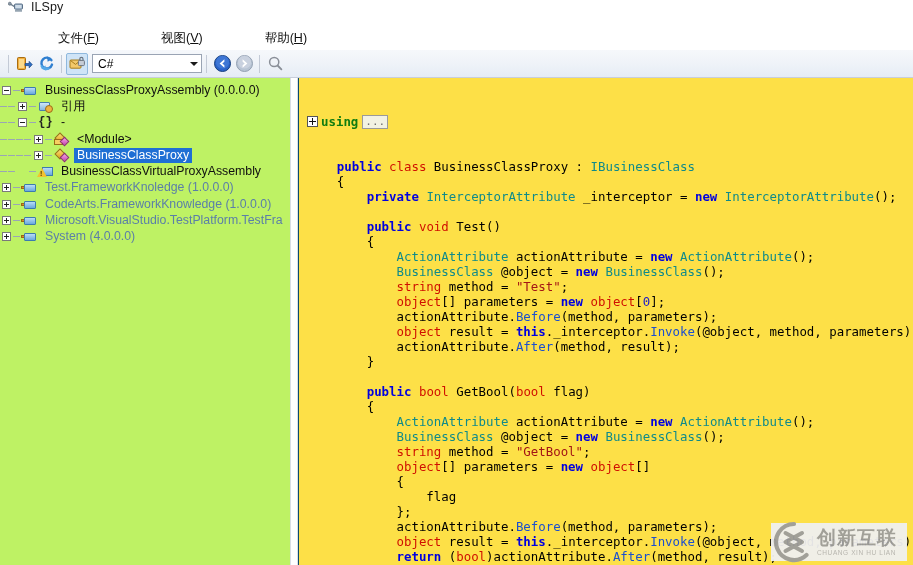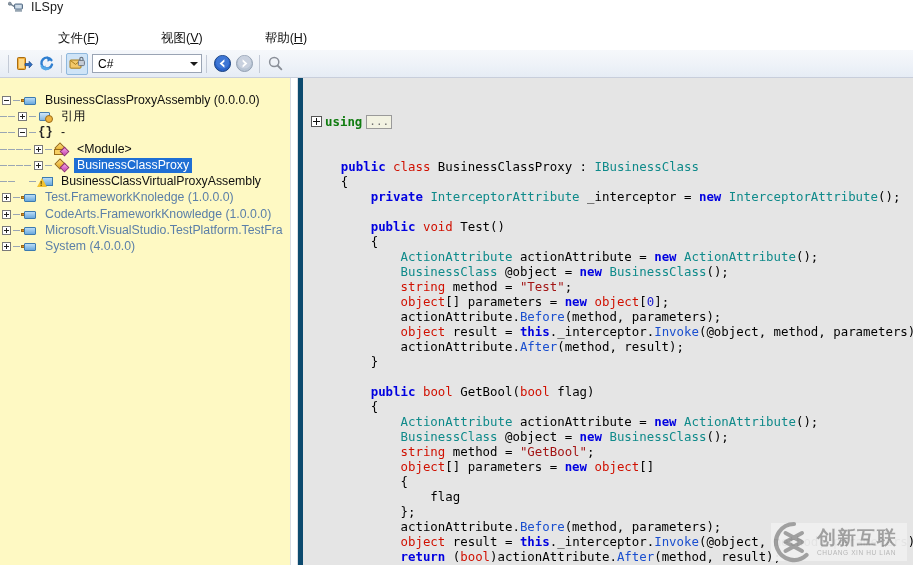--- a/index.html
+++ b/index.html
@@ -133,37 +133,37 @@
     position: absolute;
     top: 78px;
     left: 0;
     right: 0;
     bottom: 0;
     display: flex;
   }
   .tree-pane {
     width: 290px;
     flex: 0 0 auto;
-    background: #fef9c3;
+    background: #bef264;
     overflow: hidden;
     position: relative;
-    padding-top: 14px;
+    padding-top: 4px;
     box-sizing: border-box;
   }
   .splitter {
     width: 6px;
     flex: 0 0 auto;
     background: #ffffff;
     border-left: 1px solid #d9dde4;
     border-right: 1px solid #d9dde4;
   }
   .code-pane {
     flex: 1 1 auto;
-    background: #e5e5e5;
-    border-left: 5px solid #0c4a6e;
+    background: #fde047;
+    border-left: 1px solid #0c4a6e;
     position: relative;
     overflow: hidden;
     box-sizing: border-box;
   }
 
   
   .tree-row {
     height: 16.3px;
     display: flex;
     align-items: center;

